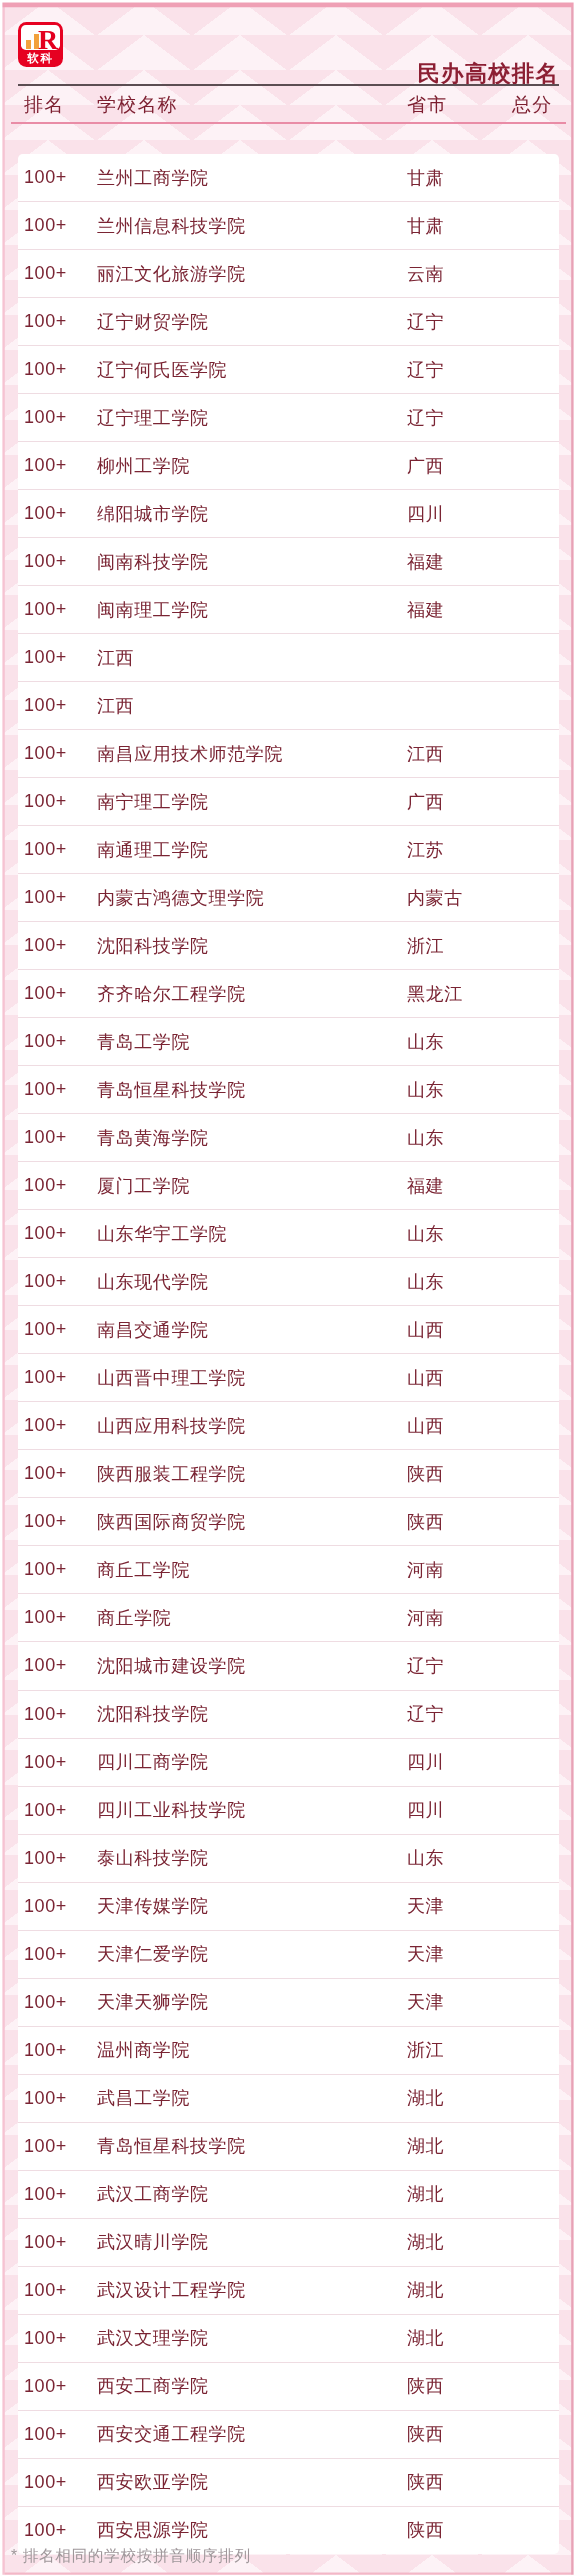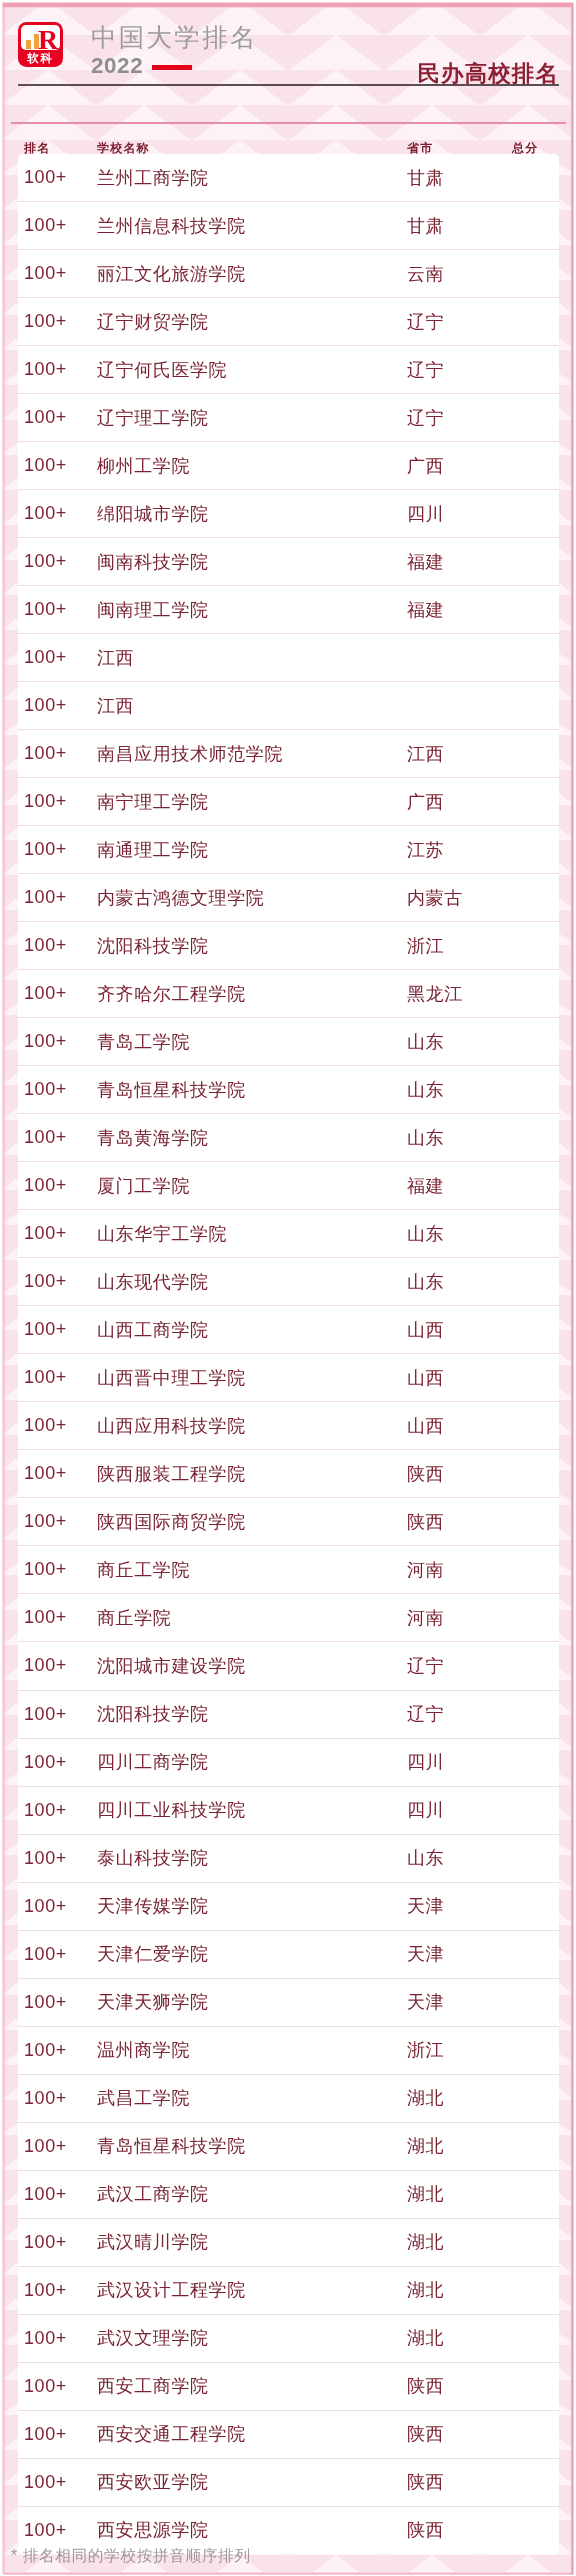--- a/index.html
+++ b/index.html
@@ -46,21 +46,21 @@
   .page-subtitle{
     position:absolute;right:17px;top:34px;
     font-size:22.4px;font-weight:bold;letter-spacing:1.2px;color:#8c1f33;margin-top:24px;
   }
   
   .header-sep{position:absolute;left:18px;top:84px;width:541px;height:1.8px;background:#5b4d52;}
   .col-headers{
     position:absolute;left:18px;top:91px;width:541px;height:27px;
     display:grid;grid-template-columns:79px 310px 105px 48px;
     align-items:center;
-    font-size:12px;font-weight:bold;color:#7c1e2f;letter-spacing:1.2px;margin-top:44px;
+    font-size:19px;font-weight:normal;color:#7c1e2f;letter-spacing:1.2px;
   }
   .col-headers .c1{padding-left:6px;}
   .pink-sep{position:absolute;left:11px;top:122px;width:555px;height:2.4px;background:#e98ca6;}
   
   .card{
     position:absolute;left:18px;top:154px;width:541px;height:2400px;
     background:#ffffff;border-radius:4.8px;
     display:flex;flex-direction:column;
   }
   .row{
@@ -85,27 +85,20 @@
 
   <div class="logo">
     <div class="logo-inner">
       <span class="logo-bar1"></span>
       <span class="logo-bar2"></span>
       <span class="logo-r">R</span>
     </div>
     <div class="logo-brand">软科</div>
   </div>
 
-  <div class="title-group">
-    <div class="main-title">中国大学排名</div>
-    <div class="year-row">
-      <span class="year">2022</span>
-      <span class="year-line"></span>
-    </div>
-  </div>
 
   <div class="page-subtitle">民办高校排名</div>
 
   <div class="header-sep"></div>
   <div class="col-headers">
     <span class="c1">排名</span>
     <span class="c2">学校名称</span>
     <span class="c3">省市</span>
     <span class="c4">总分</span>
   </div>
@@ -273,21 +266,21 @@
 
   <div class="row">
     <span class="rank">100+</span>
     <span class="school">山东现代学院</span>
     <span class="province">山东</span>
     <span class="score"></span>
   </div>
 
   <div class="row">
     <span class="rank">100+</span>
-    <span class="school">山西工商学院</span>
+    <span class="school">南昌交通学院</span>
     <span class="province">山西</span>
     <span class="score"></span>
   </div>
 
   <div class="row">
     <span class="rank">100+</span>
     <span class="school">山西晋中理工学院</span>
     <span class="province">山西</span>
     <span class="score"></span>
   </div>

